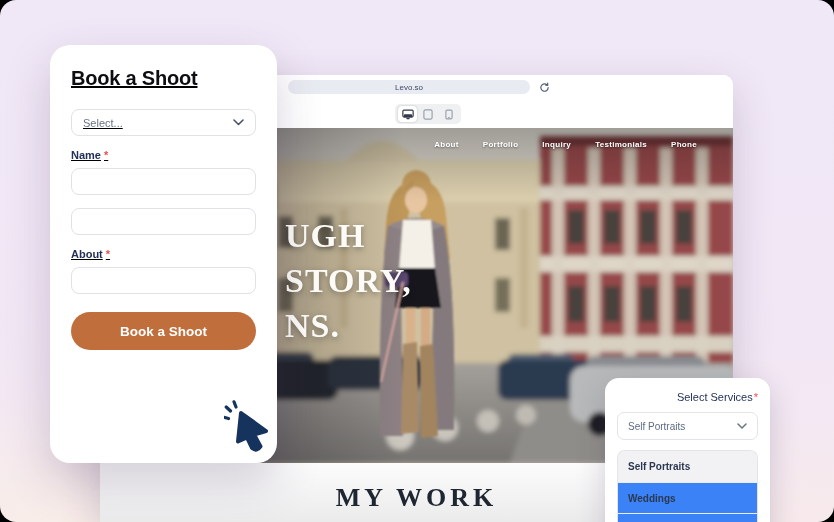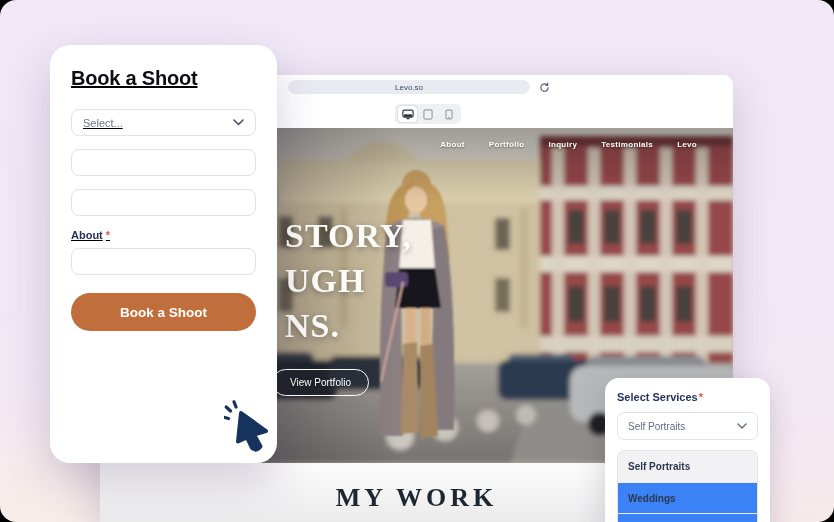--- a/index.html
+++ b/index.html
@@ -50,21 +50,21 @@
   
   .work{position:absolute;top:388px;left:0;width:633px;height:59px;
     background:linear-gradient(180deg,#fcfcfc 0%,#ebebec 100%);
     display:flex;align-items:center;justify-content:center;}
   .work h2{margin:10px 12px 0;font-family:"Liberation Serif",serif;font-weight:700;font-size:26px;
     letter-spacing:4px;color:#1e2632;}
 
   
   .svc-card{position:absolute;left:605px;top:378px;width:165px;height:170px;background:#fff;
     border-radius:14px;box-shadow:0 10px 30px rgba(60,40,80,.20);padding:13px 12px;}
-  .svc-label{font-size:11px;font-weight:700;color:#26325e;margin-bottom:9px;}
+  .svc-label{font-size:11px;font-weight:400;color:#26325e;margin-bottom:9px;text-align:right;}
   .svc-label .req{color:#ef4b4b;margin-left:1px;}
   .svc-select{height:28px;border:1px solid #e3e4e8;border-radius:7px;display:flex;align-items:center;
     justify-content:space-between;padding:0 10px;font-size:10px;color:#5d6a82;cursor:pointer;
     background:#fff;}
   .svc-list{margin-top:10px;border:1px solid #e4e4e8;border-bottom:none;border-radius:8px 8px 0 0;
     overflow:hidden;}
   .svc-opt{height:31px;display:flex;align-items:center;padding:0 10px;font-size:10px;font-weight:700;
     color:#2c3850;background:#3b82f6;border-top:1px solid #ececee;cursor:pointer;}
   .svc-opt:first-child{border-top:none;background:#f2f2f4;}
 
@@ -222,30 +222,29 @@
           <path d="M302 64 Q300 44 316 42 Q334 44 331 66 Q324 52 316 52 Q306 54 302 64 Z" fill="#c89e5e"></path>
         </g>
       </svg>
       <div class="hero-shade"></div>
 
       <nav class="site-nav">
         <span>About</span>
         <span>Portfolio</span>
         <span>Inquiry</span>
         <span>Testimonials</span>
-        <span>Levo</span>
+        <span>Phone</span>
       </nav>
 
       <div class="hero-heading">
+        <div>UGH</div>
         <div>STORY,</div>
-        <div>UGH</div>
         <div>NS.</div>
       </div>
 
-      <button class="cta">View Portfolio</button>
     </div>
 
     <div class="work">
       <h2>MY WORK</h2>
     </div>
   </div>
 
   <div class="svc-card">
     <div class="svc-label">
       <span>Select Services</span><span class="req">*</span>
@@ -267,20 +266,23 @@
     <h1>Book a Shoot</h1>
 
     <div class="fselect">
       <span>Select...</span>
       <svg class="chev" width="11" height="7" viewBox="0 0 11 7">
           <path d="M1 1l4.5 4.5L10 1" fill="none" stroke="#4a5568" stroke-width="1.6" stroke-linecap="round" stroke-linejoin="round"></path>
         </svg>
     </div>
 
 
+    <label class="flabel">
+      <span>Name</span><span class="req">*</span>
+    </label>
     <input class="finput" type="text" style="">
 
     <input class="finput" type="text" style="">
 
     <label class="flabel">
       <span>About</span><span class="req">*</span>
     </label>
     <input class="finput" type="text" style="">
 
     <button class="submit">Book a Shoot</button>

